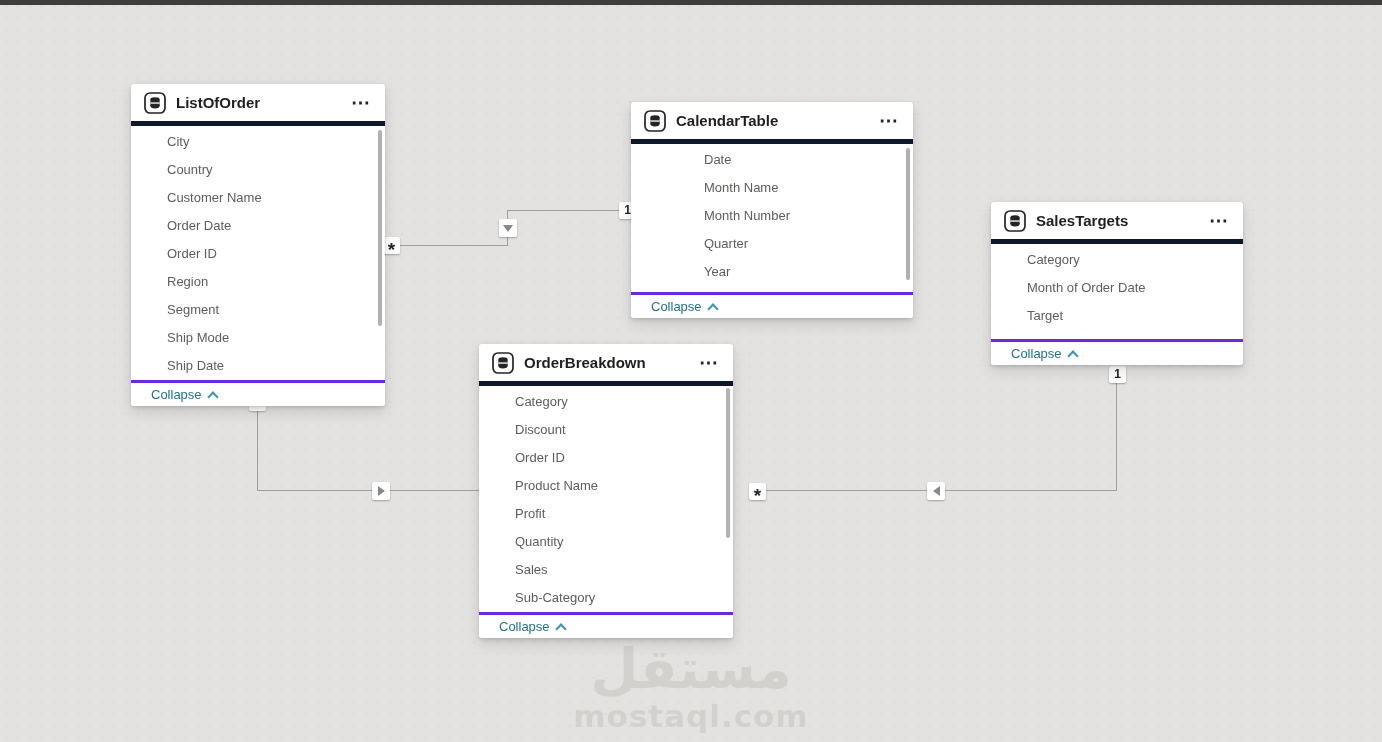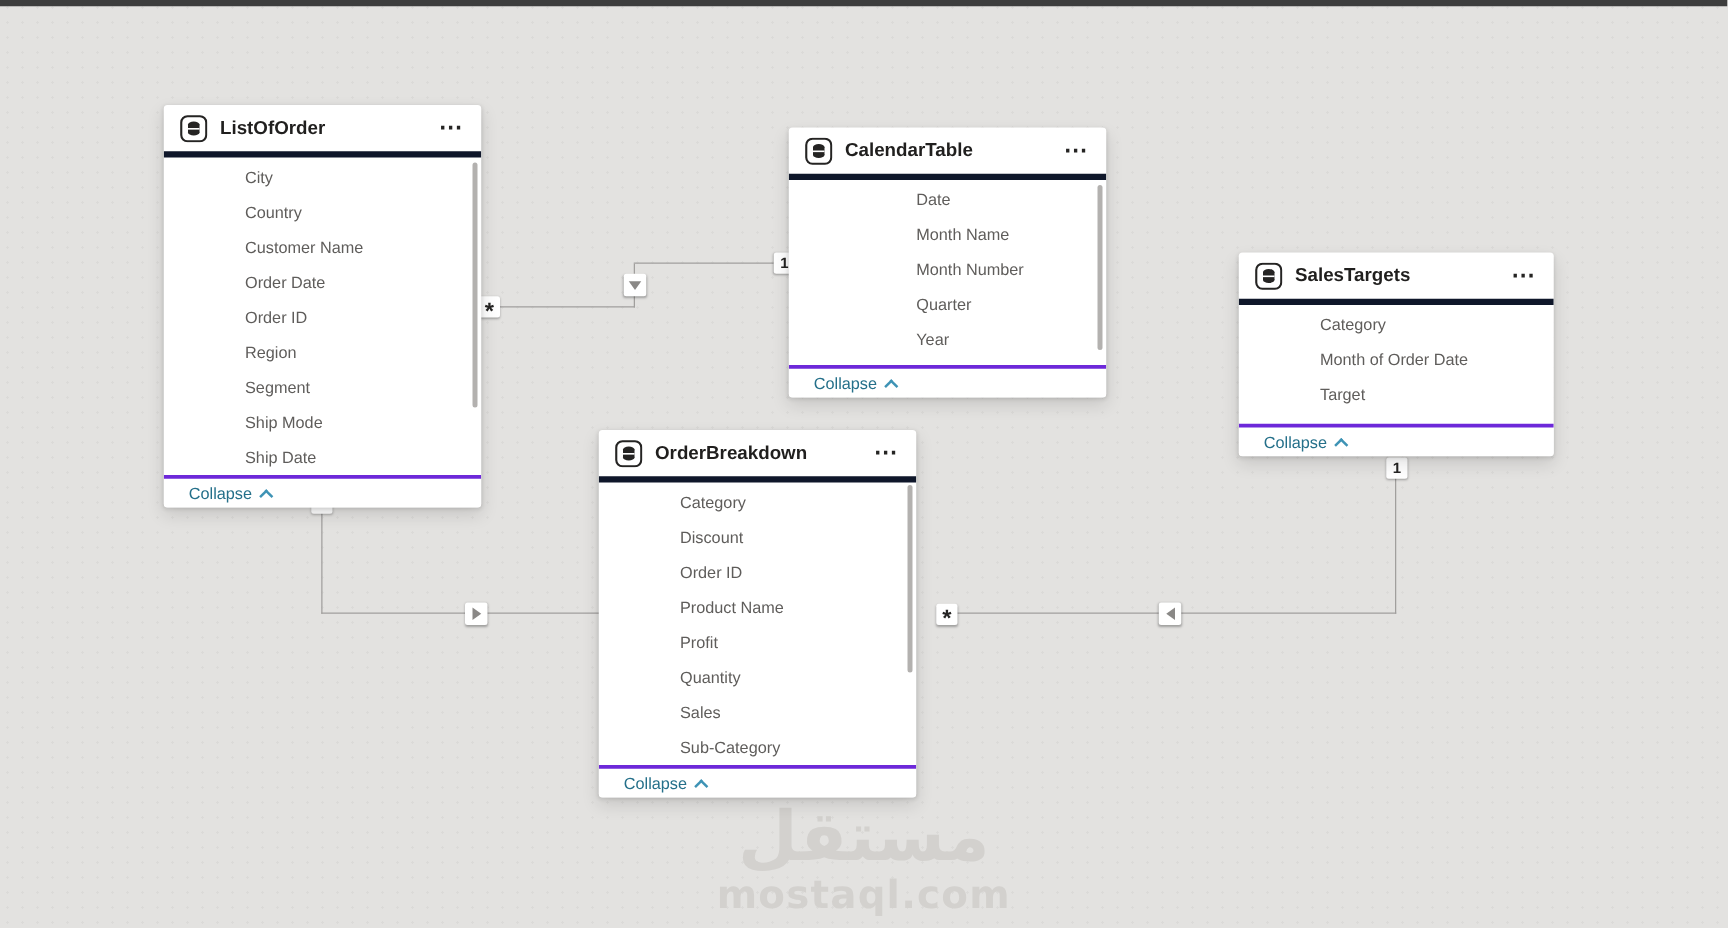--- a/index.html
+++ b/index.html
@@ -55,21 +55,21 @@
     margin-left: 10px; font-size: 15px; font-weight: bold; color: #201f1e;
     flex: 1 1 auto; white-space: nowrap; overflow: hidden;
   }
   .more-btn {
     color: #252423; font-size: 19px; font-weight: bold; line-height: 10px;
     letter-spacing: 1px; cursor: pointer; padding: 2px 2px;
   }
   .fields { position: absolute; left: 0; right: 0; }
   .field {
     height: 28px; line-height: 28px; padding-left: 36px;
-    font-size: 13px; color: #5f5d5b; white-space: nowrap; cursor: pointer; margin-left: 29px;
+    font-size: 13px; color: #5f5d5b; white-space: nowrap; cursor: pointer;
   }
   .collapse-bar {
     position: absolute; left: 0; right: 0; bottom: 0; height: 26px;
     border-top: 3px solid #6d28d9; display: flex; align-items: center;
     padding-left: 20px; font-size: 13px; color: #25708a; cursor: pointer;
     background: #fff;
   }
   .chev {
     width: 8px; height: 8px; margin-left: 7px; margin-top: 5px;
     border-left: 2px solid #3e93b5; border-top: 2px solid #3e93b5;
@@ -151,21 +151,21 @@
       <div class="field">Ship Mode</div>
       <div class="field">Ship Date</div>
     </div>
     <div class="vscroll" style="top:46px; height:196px;"></div>
     <div class="collapse-bar">
       <span>Collapse</span>
       <span class="chev"></span>
     </div>
   </div>
 
-  <div class="table-card" style="left:631px; top:102px; width:254px; height:216px;">
+  <div class="table-card" style="left:631px; top:102px; width:282px; height:216px;">
     <div class="card-header">
       <svg class="tbl-icon" viewBox="0 0 22 22">
         <rect x="1" y="1" width="20" height="20" rx="5" fill="none" stroke="#252423" stroke-width="1.7"></rect>
         <ellipse cx="11" cy="7.6" rx="4.6" ry="2.4" fill="#252423"></ellipse>
         <rect x="6.4" y="7.6" width="9.2" height="6.4" fill="#252423"></rect>
         <ellipse cx="11" cy="14" rx="4.6" ry="2.4" fill="#252423"></ellipse>
         <rect x="6.4" y="10.4" width="9.2" height="1.3" fill="#ffffff"></rect>
       </svg>
       <span class="tbl-title">CalendarTable</span>
       <span class="more-btn">⋯</span>

